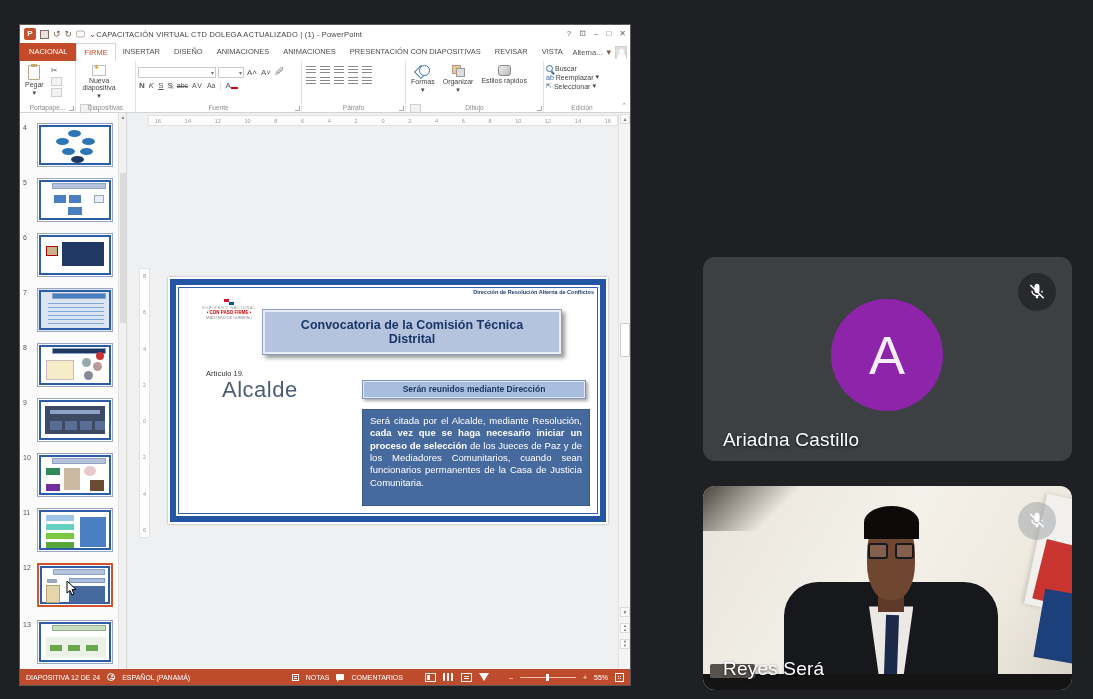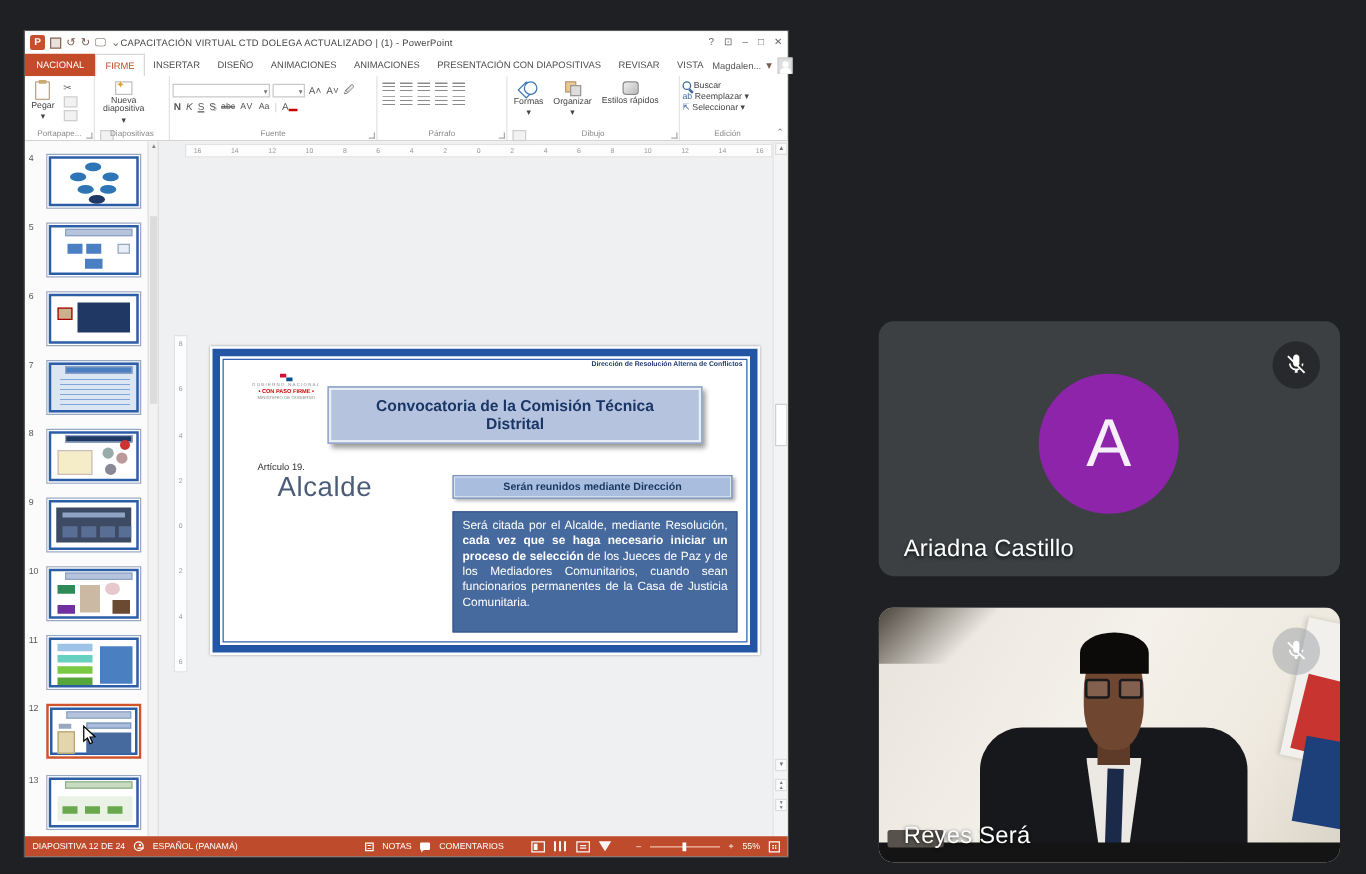--- a/index.html
+++ b/index.html
@@ -263,21 +263,21 @@
       <span class="tab archivo">NACIONAL</span>
       <span class="tab active">FIRME</span>
       <span class="tab">INSERTAR</span>
       <span class="tab">DISEÑO</span>
       <span class="tab">ANIMACIONES</span>
       <span class="tab">ANIMACIONES</span>
       <span class="tab">PRESENTACIÓN CON DIAPOSITIVAS</span>
       <span class="tab">REVISAR</span>
       <span class="tab">VISTA</span>
       <span class="tabs-right">
-        <span class="acct">Magdalen...</span>
+        <span class="acct">Alterna...</span>
         <span class="qico">▾</span>
         <span class="acct-avatar"></span>
       </span>
     </div>
 
     <div class="ppt-ribbon">
       <div class="rgroup" style="width:56px">
         <span class="bigbtn">
           <span class="clipboard"></span>
           <span>Pegar</span>

